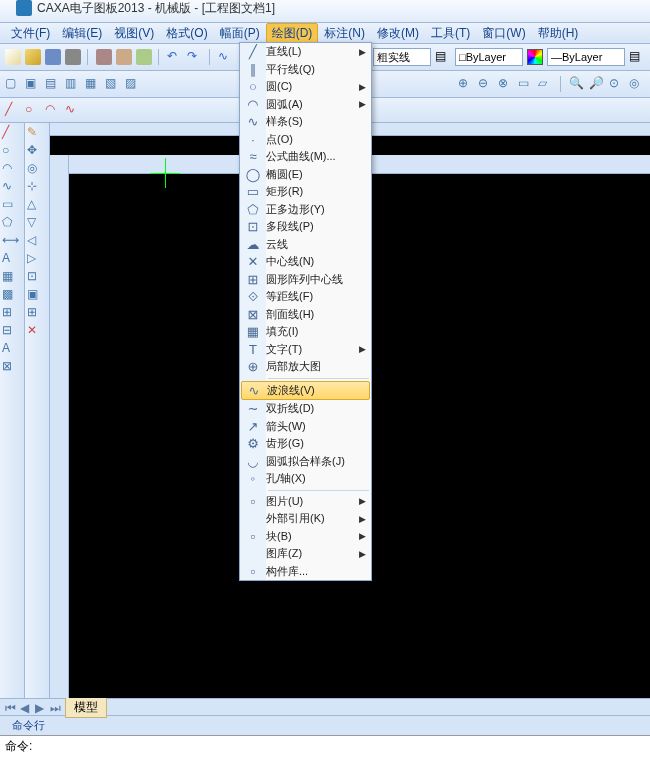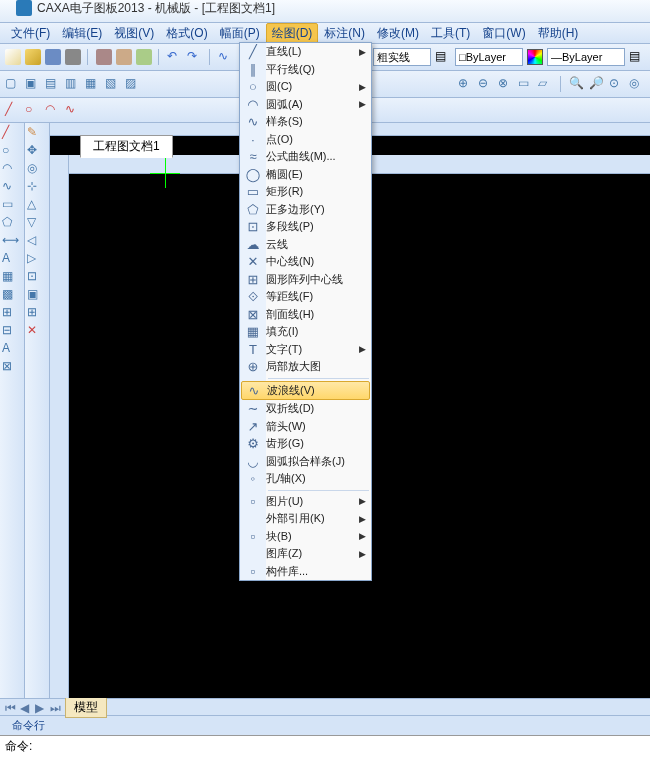--- a/index.html
+++ b/index.html
@@ -140,21 +140,20 @@
     <span class="tbtn" style="color:#47a">▽</span>
     <span class="tbtn" style="color:#47a">◁</span>
     <span class="tbtn" style="color:#47a">▷</span>
     <span class="tbtn" style="color:#47a">⊡</span>
     <span class="tbtn" style="color:#47a">▣</span>
     <span class="tbtn" style="color:#47a">⊞</span>
     <span class="tbtn" style="color:#c44">✕</span>
   </div>
   <div class="canvas">
     <div class="ruler"></div>
-    <div class="docTab">工程图文档1</div>
     <div style="position:absolute;top:32px;left:0;right:0;height:18px;background:#d5e4f7;border-bottom:1px solid #a0b8d8"></div>
     <div style="position:absolute;top:32px;left:0;width:18px;bottom:0;background:#d5e4f7;border-right:1px solid #a0b8d8"></div>
     <div class="crosshair-v"></div>
     <div class="crosshair-h"></div>
   </div>
 </div>
 
 <div class="bottombar">
   <span class="navbtn">⏮</span>
   <span class="navbtn">◀</span>

